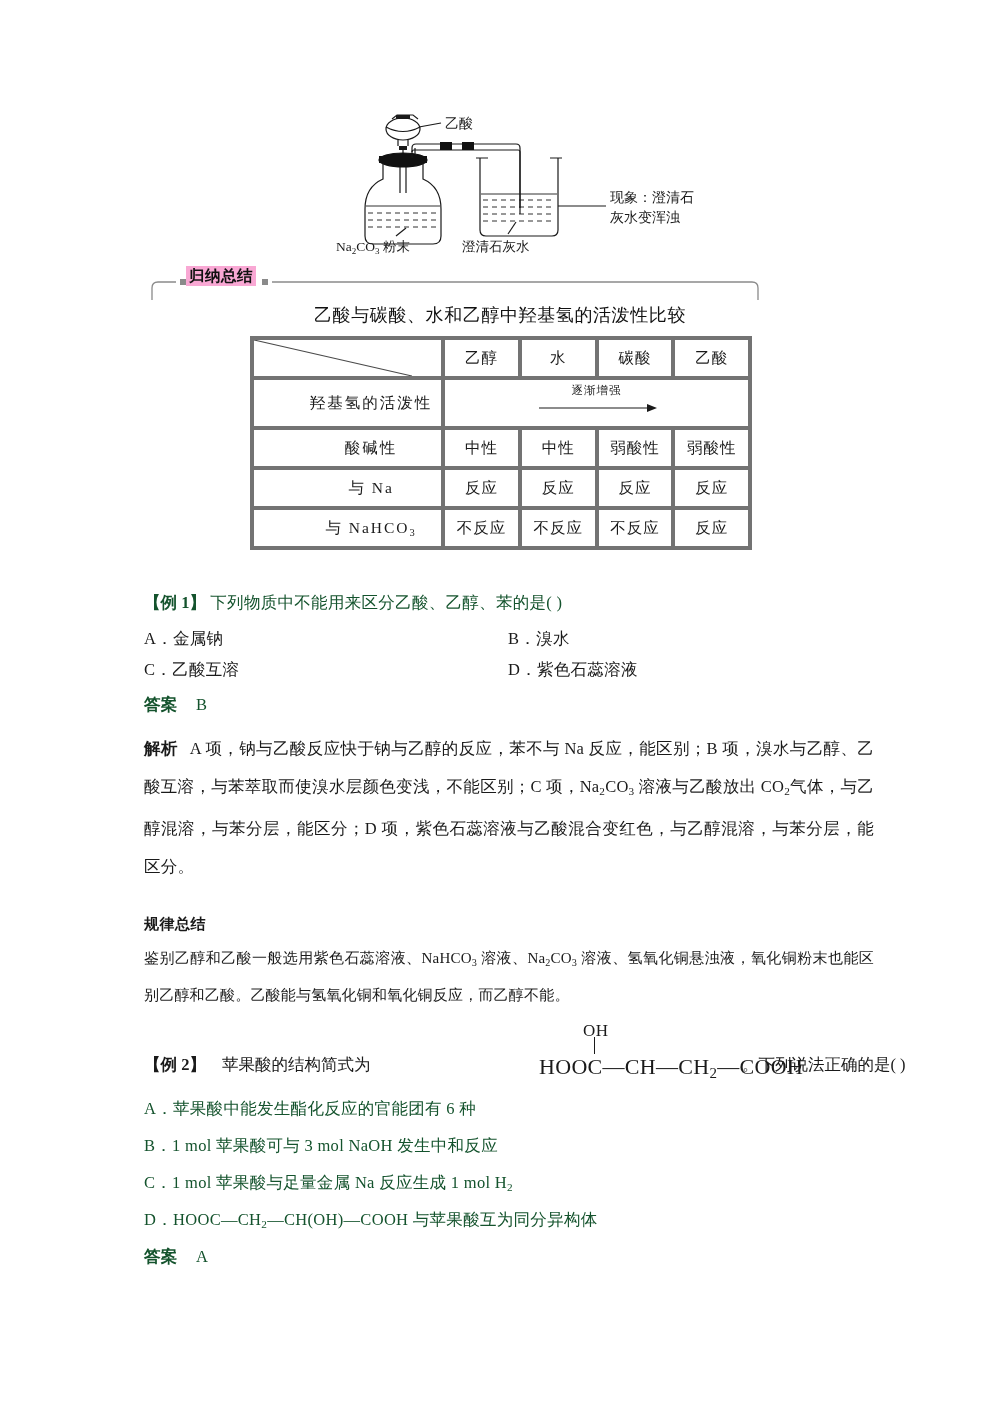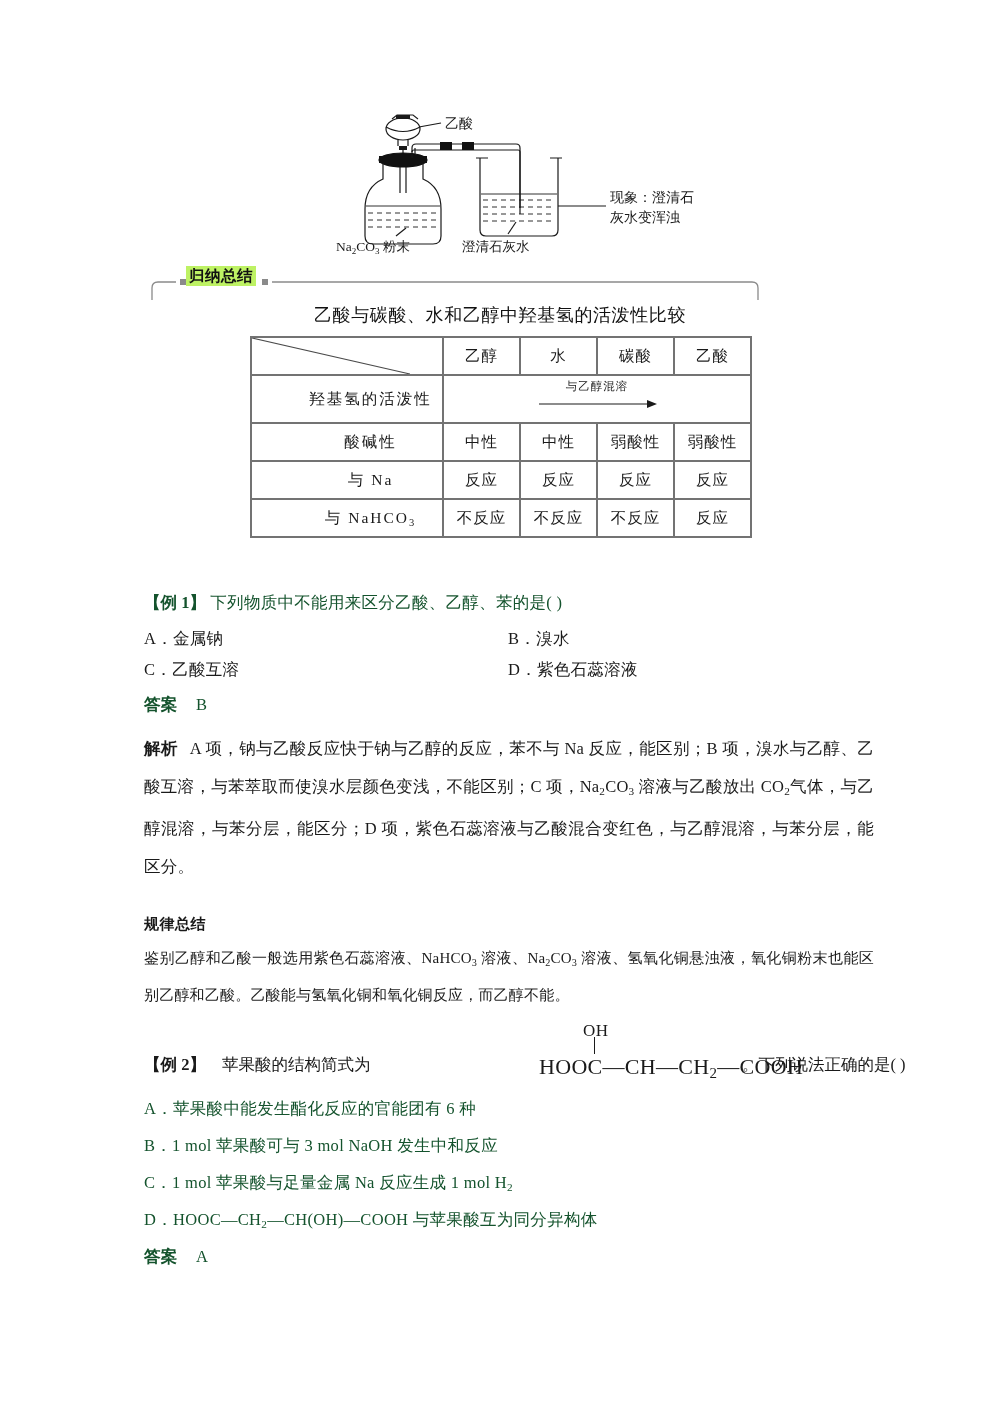--- a/index.html
+++ b/index.html
@@ -43,21 +43,21 @@
   .summary-head .frame { position: absolute; left: 0; top: 0; }
   .summary-head .title {
     position: absolute;
     left: 42px;
     top: 0px;
     font-family: "Liberation Sans", "DejaVu Sans", sans-serif;
     font-weight: bold;
     font-size: 15.5px;
     letter-spacing: 0.5px;
     color: #111;
-    background: #bef264;
+    background: #f9a8d4;
     padding: 0 3px;
     line-height: 20px;
   }
 
   
   .table-title {
     position: absolute;
     left: 0;
     top: 303px;
     width: 1000px;
@@ -70,21 +70,21 @@
   
   table.cmp {
     position: absolute;
     left: 250px;
     top: 336px;
     width: 502px;
     border-collapse: collapse;
     font-size: 15.5px;
   }
   table.cmp td {
-    border: 2px solid #737373;
+    border: 4px solid #737373;
     text-align: center;
     vertical-align: middle;
     height: 34px;
     letter-spacing: 1px;
     color: #1a1a1a;
   }
   table.cmp td.lab {
     width: 158px;
     letter-spacing: 2px;
     padding-left: 48px;
@@ -317,21 +317,21 @@
         </td>
         <td class="col">乙醇</td>
         <td class="col">水</td>
         <td class="col">碳酸</td>
         <td class="col">乙酸</td>
       </tr>
       <tr>
         <td class="lab lab-tall">羟基氢的活泼性</td>
         <td class="trend-cell" colspan="4">
           <div class="trend-inner">
-            <div class="trend-text">与乙醇混溶</div>
+            <div class="trend-text">逐渐增强</div>
             <svg class="trend-arrow" width="120" height="12" viewBox="0 0 120 12">
               <line x1="2" y1="6" x2="110" y2="6" stroke="#1a1a1a" stroke-width="1.1"></line>
               <path d="M110 2 l10 4 l-10 4 z" fill="#1a1a1a"></path>
             </svg>
           </div>
         </td>
       </tr>
       <tr>
         <td class="lab">酸碱性</td>
         <td class="col">中性</td>

